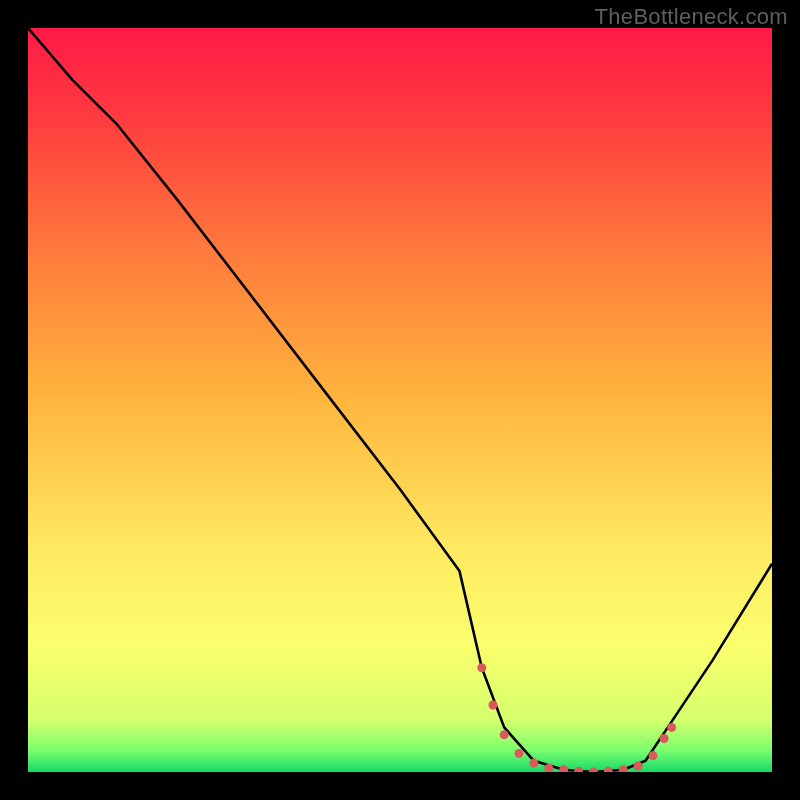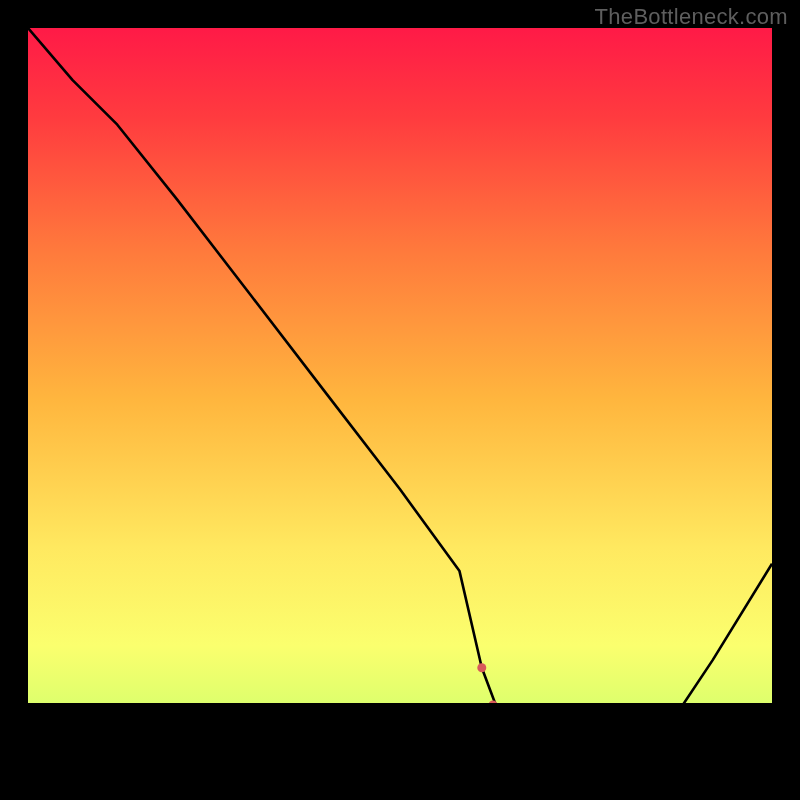--- a/index.html
+++ b/index.html
@@ -3,21 +3,21 @@
 <meta charset="utf-8">
 <style>
   body {
     margin: 0;
     padding: 0;
     background: #000;
   }
   .chart-container {
     position: relative;
     width: 800px;
-    height: 703px;
+    height: 800px;
     background: #000;
   }
   .watermark {
     position: absolute;
     top: 4px;
     right: 12px;
     font-family: Arial, Helvetica, sans-serif;
     font-size: 22px;
     color: #5e5e5e;
     letter-spacing: 0.3px;

